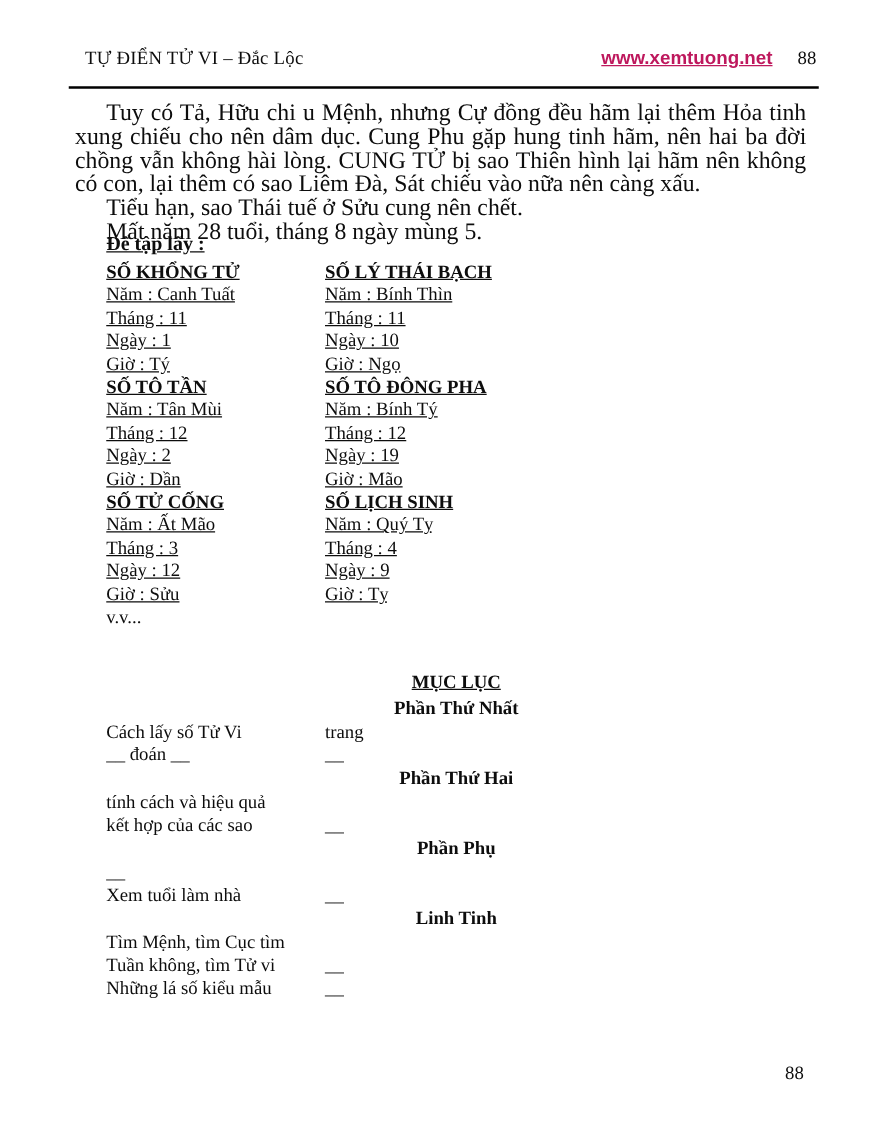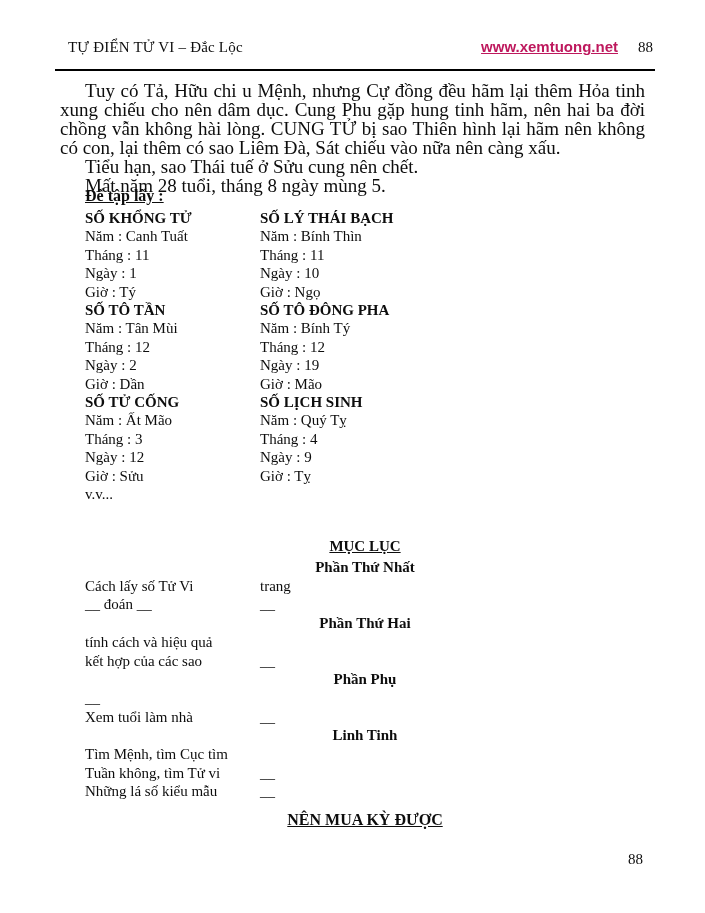--- a/index.html
+++ b/index.html
@@ -45,21 +45,21 @@
   .so-section {
     position: absolute; top: 186px; left: 85px; width: 560px;
     font-size: 15px;
   }
   .so-heading {
     margin: 0 0 3px 0;
     font-size: 16px; font-weight: bold;
     line-height: 20px;
   }
   .so-heading span { text-decoration: underline; }
-  .so-grid { display: grid; grid-template-columns: 175px auto; }
+  .so-grid { display: grid; grid-template-columns: 175px auto; text-decoration: underline; }
   .so-block { line-height: 18.4px; }
   .so-title { font-weight: bold; }
   .so-etc { line-height: 18.4px; }
 
   
   .toc {
     position: absolute; top: 534px; left: 85px; width: 560px;
     font-size: 15px;
   }
   .toc-title { margin: 0; text-align: center; font-size: 15px; font-weight: bold; line-height: 24px; }
@@ -185,18 +185,17 @@
     </div>
     <div class="toc-row">
       <span class="toc-label">Tuần không, tìm Tử vi</span>
       <span class="toc-page">__</span>
     </div>
     <div class="toc-row">
       <span class="toc-label">Những lá số kiểu mẫu</span>
       <span class="toc-page">__</span>
     </div>
 
-    <div class="closing"><span>NÊN MUA KỲ ĐƯỢC</span></div>
   </section>
 
   <div class="bottom-num">88</div>
 
 </div>
 
 </body></html>

